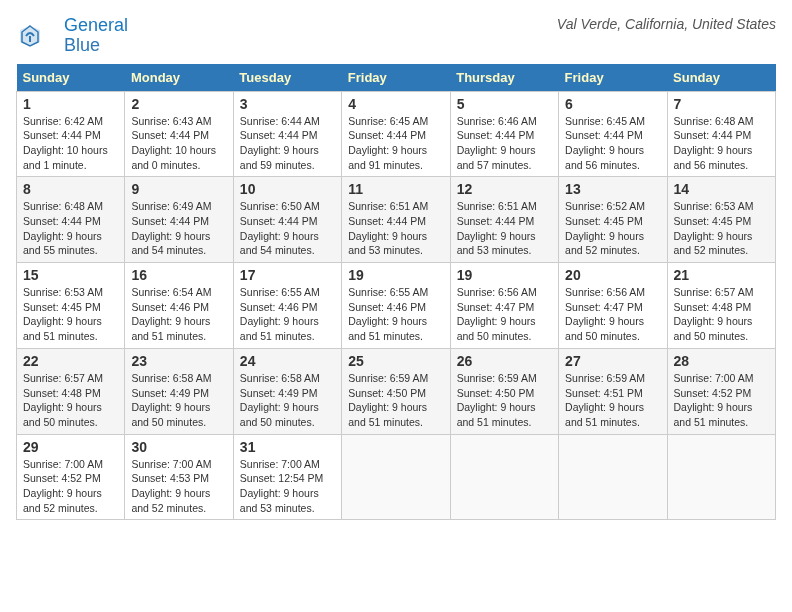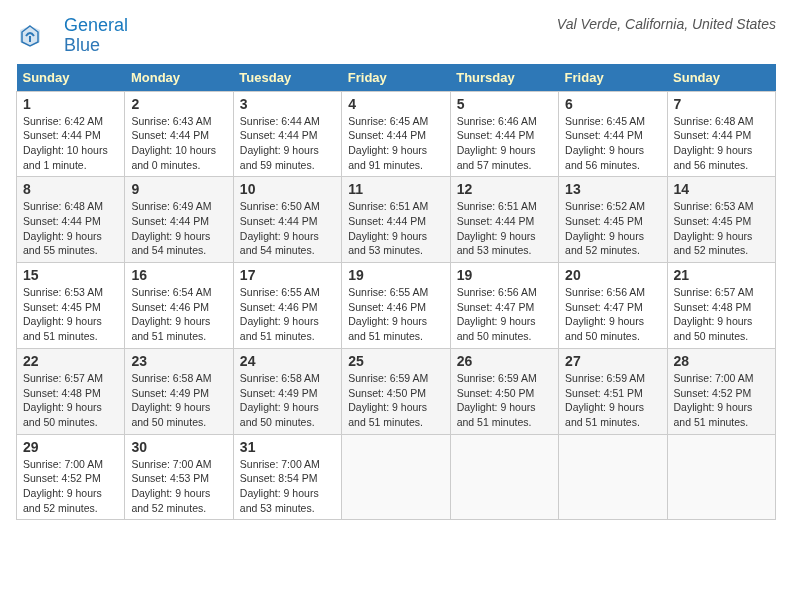--- a/index.html
+++ b/index.html
@@ -367,21 +367,21 @@
         <div class="day-info">
           <span>Sunrise: 7:00 AM</span><br>
           <span>Sunset: 4:53 PM</span><br>
           <span>Daylight: 9 hours and 52 minutes.</span>
         </div>
         </td>
         <td>
           <span class="day-num">31</span>
         <div class="day-info">
           <span>Sunrise: 7:00 AM</span><br>
-          <span>Sunset: 8:54 PM</span><br>
+          <span>Sunset: 12:54 PM</span><br>
           <span>Daylight: 9 hours and 53 minutes.</span>
         </div>
         </td>
         <td class="empty"></td>
         <td class="empty"></td>
         <td class="empty"></td>
         <td class="empty"></td>
       </tr>
     </tbody>
 </table>

